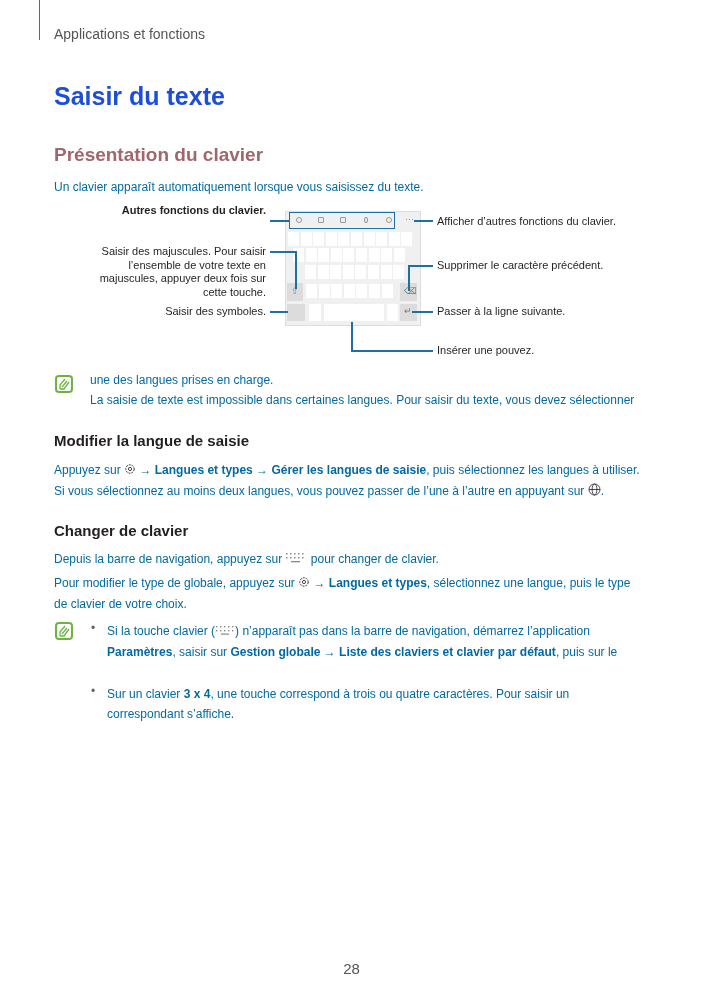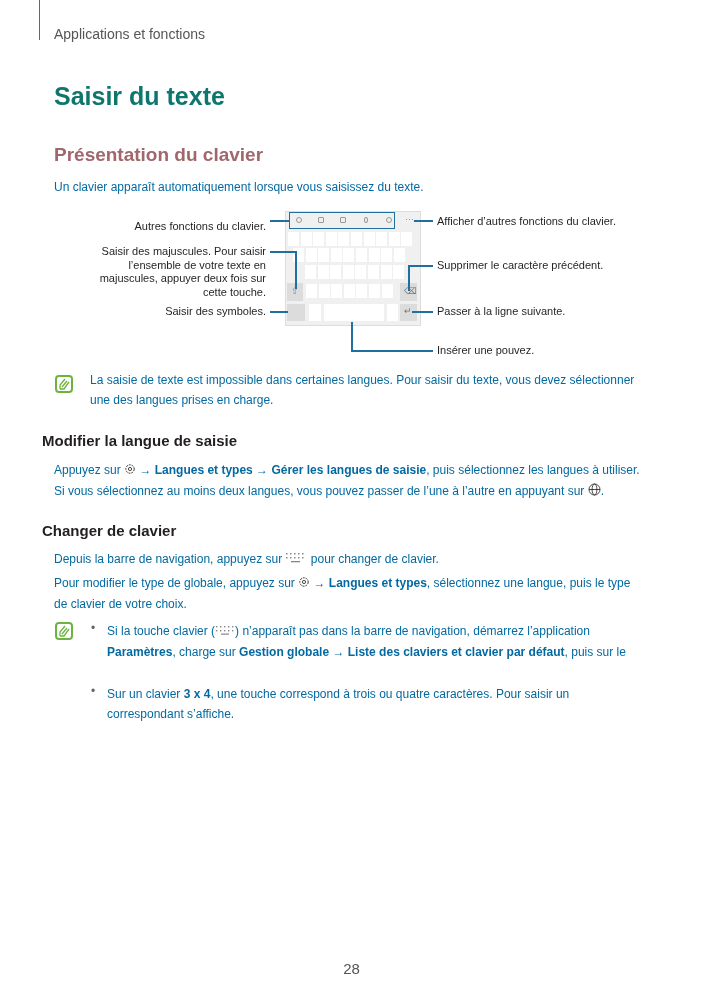--- a/index.html
+++ b/index.html
@@ -1,22 +1,22 @@
 <!DOCTYPE html>
 <html><head>
 <meta charset="utf-8">
 <style>
   html, body { margin:0; padding:0; background:#fff; }
   body { width:703px; height:994px; position:relative; font-family:"Liberation Sans", sans-serif; color:#231f20; overflow:hidden; }
   .vrule { position:absolute; left:39px; top:0; width:1px; height:40px; background:#666; }
   .header { position:absolute; left:54px; top:26px; font-size:14px; color:#555; }
-  .title { position:absolute; left:54px; top:82px; font-size:25px; font-weight:bold; color:#0f766e; }
+  .title { position:absolute; left:54px; top:82px; font-size:25px; font-weight:bold; color:#1d4ed8; }
   .h2 { position:absolute; left:54px; top:144px; font-size:19px; font-weight:bold; color:#a0676c; }
   .p { position:absolute; font-size:12px; line-height:20px; color:#0369a1; }
-  .h3 { position:absolute; left:42px; font-size:15px; font-weight:bold; color:#231f20; }
+  .h3 { position:absolute; left:54px; font-size:15px; font-weight:bold; color:#231f20; }
   b { font-weight:bold; }
   .ann { position:absolute; font-size:11px; line-height:13.5px; color:#231f20; }
   .ann.r { text-align:right; }
   .line { position:absolute; background:#1f6fa0; }
   .kb { position:absolute; left:285px; top:211px; width:134px; height:113px; background:#f0f0f0; border:1px solid #ddd; }
   .key { position:absolute; background:#fff; }
   .key.g { background:#dcdcdc; }
   .tb { position:absolute; left:289px; top:212px; width:106px; height:17px; border:1.5px solid #1f6fa0; box-sizing:border-box; }
   .tbicon { position:absolute; top:4px; width:6px; height:6px; border:1px solid #999; border-radius:50%; box-sizing:border-box; }
   .note-icon { position:absolute; width:18px; height:18px; border:2px solid #6db33f; border-radius:4px; box-sizing:border-box; }
@@ -99,42 +99,42 @@
   <div class="line" style="left:270px;top:251px;width:26px;height:1.5px"></div>
   <div class="line" style="left:295px;top:251px;width:1.5px;height:38px"></div>
   <div class="line" style="left:270px;top:311px;width:18px;height:1.5px"></div>
   <div class="line" style="left:414px;top:220px;width:19px;height:1.5px"></div>
   <div class="line" style="left:408px;top:265px;width:25px;height:1.5px"></div>
   <div class="line" style="left:408px;top:265px;width:1.5px;height:26px"></div>
   <div class="line" style="left:412px;top:311px;width:21px;height:1.5px"></div>
   <div class="line" style="left:351px;top:322px;width:1.5px;height:29px"></div>
   <div class="line" style="left:351px;top:350px;width:82px;height:1.5px"></div>
 
-  <div class="ann r" style="right:437px;top:220px;">Autres fonctions du clavier.</div>
+  <div class="ann r" style="right:437px;top:204px;font-weight:bold;">Autres fonctions du clavier.</div>
   <div class="ann r" style="right:437px;top:245px;">
     <div>Saisir des majuscules. Pour saisir</div>
     <div>l’ensemble de votre texte en</div>
     <div>majuscules, appuyer deux fois sur</div>
     <div>cette touche.</div>
   </div>
   <div class="ann r" style="right:437px;top:305px;">Saisir des symboles.</div>
   <div class="ann" style="left:437px;top:215px;">Afficher d’autres fonctions du clavier.</div>
   <div class="ann" style="left:437px;top:259px;">Supprimer le caractère précédent.</div>
   <div class="ann" style="left:437px;top:305px;">Passer à la ligne suivante.</div>
   <div class="ann" style="left:437px;top:344px;">Insérer une pouvez.</div>
 </div>
 
 <div class="note-icon" style="left:55px;top:375px">
   <svg width="12" height="12" viewBox="0 0 12 12">
       <path d="M2 11 L2 7 L7 1 M2 11 L6 11 L11 4 M4 9 L9 3" stroke="#6db33f" stroke-width="1.3" fill="none"></path>
     </svg>
 </div>
 <div class="p" style="left:90px;top:370px;">
+  <div>une des langues prises en charge.</div>
   <div>La saisie de texte est impossible dans certaines langues. Pour saisir du texte, vous devez sélectionner</div>
-  <div>une des langues prises en charge.</div>
 </div>
 
 <div class="h3" style="top:432px">Modifier la langue de saisie</div>
 <div class="p" style="left:54px;top:460px;white-space:nowrap">
   <div>
     <span>Appuyez sur </span><span class="inline-ico"><svg width="12" height="12" viewBox="0 0 12 12">
           <circle cx="6" cy="6" r="4.2" fill="none" stroke="#333" stroke-width="1" stroke-dasharray="2 1"></circle>
           <circle cx="6" cy="6" r="1.6" fill="none" stroke="#333" stroke-width="0.9"></circle>
         </svg></span><span> → </span><b>Langues et types</b><span> → </span><b>Gérer les langues de saisie</b><span>, puis sélectionnez les langues à utiliser.</span>
   </div>
@@ -190,21 +190,21 @@
             <rect x="13" y="1" width="1.4" height="1.4"></rect>
             <rect x="17" y="1" width="1.4" height="1.4"></rect>
             <rect x="1" y="5" width="1.4" height="1.4"></rect>
             <rect x="5" y="5" width="1.4" height="1.4"></rect>
             <rect x="9" y="5" width="1.4" height="1.4"></rect>
             <rect x="13" y="5" width="1.4" height="1.4"></rect>
             <rect x="17" y="5" width="1.4" height="1.4"></rect>
             <rect x="6" y="8.5" width="8" height="1.2"></rect>
           </g>
         </svg></span><span>) n’apparaît pas dans la barre de navigation, démarrez l’application</span></div>
-  <div><b>Paramètres</b><span>, charge sur </span><b>Gestion globale</b><span> → </span><b>Liste des claviers et clavier par défaut</b><span>, puis sur le</span></div>
+  <div><b>Paramètres</b><span>, saisir sur </span><b>Gestion globale</b><span> → </span><b>Liste des claviers et clavier par défaut</b><span>, puis sur le</span></div>
 </div>
 <div class="bullet" style="left:91px;top:684px;color:#666">•</div>
 <div class="p" style="left:107px;top:684px;white-space:nowrap">
   <div><span>Sur un clavier </span><b>3 x 4</b><span>, une touche correspond à trois ou quatre caractères. Pour saisir un</span></div>
   <div>correspondant s’affiche.</div>
 </div>
 
 <div class="pagenum">28</div>
 
 </body></html>

